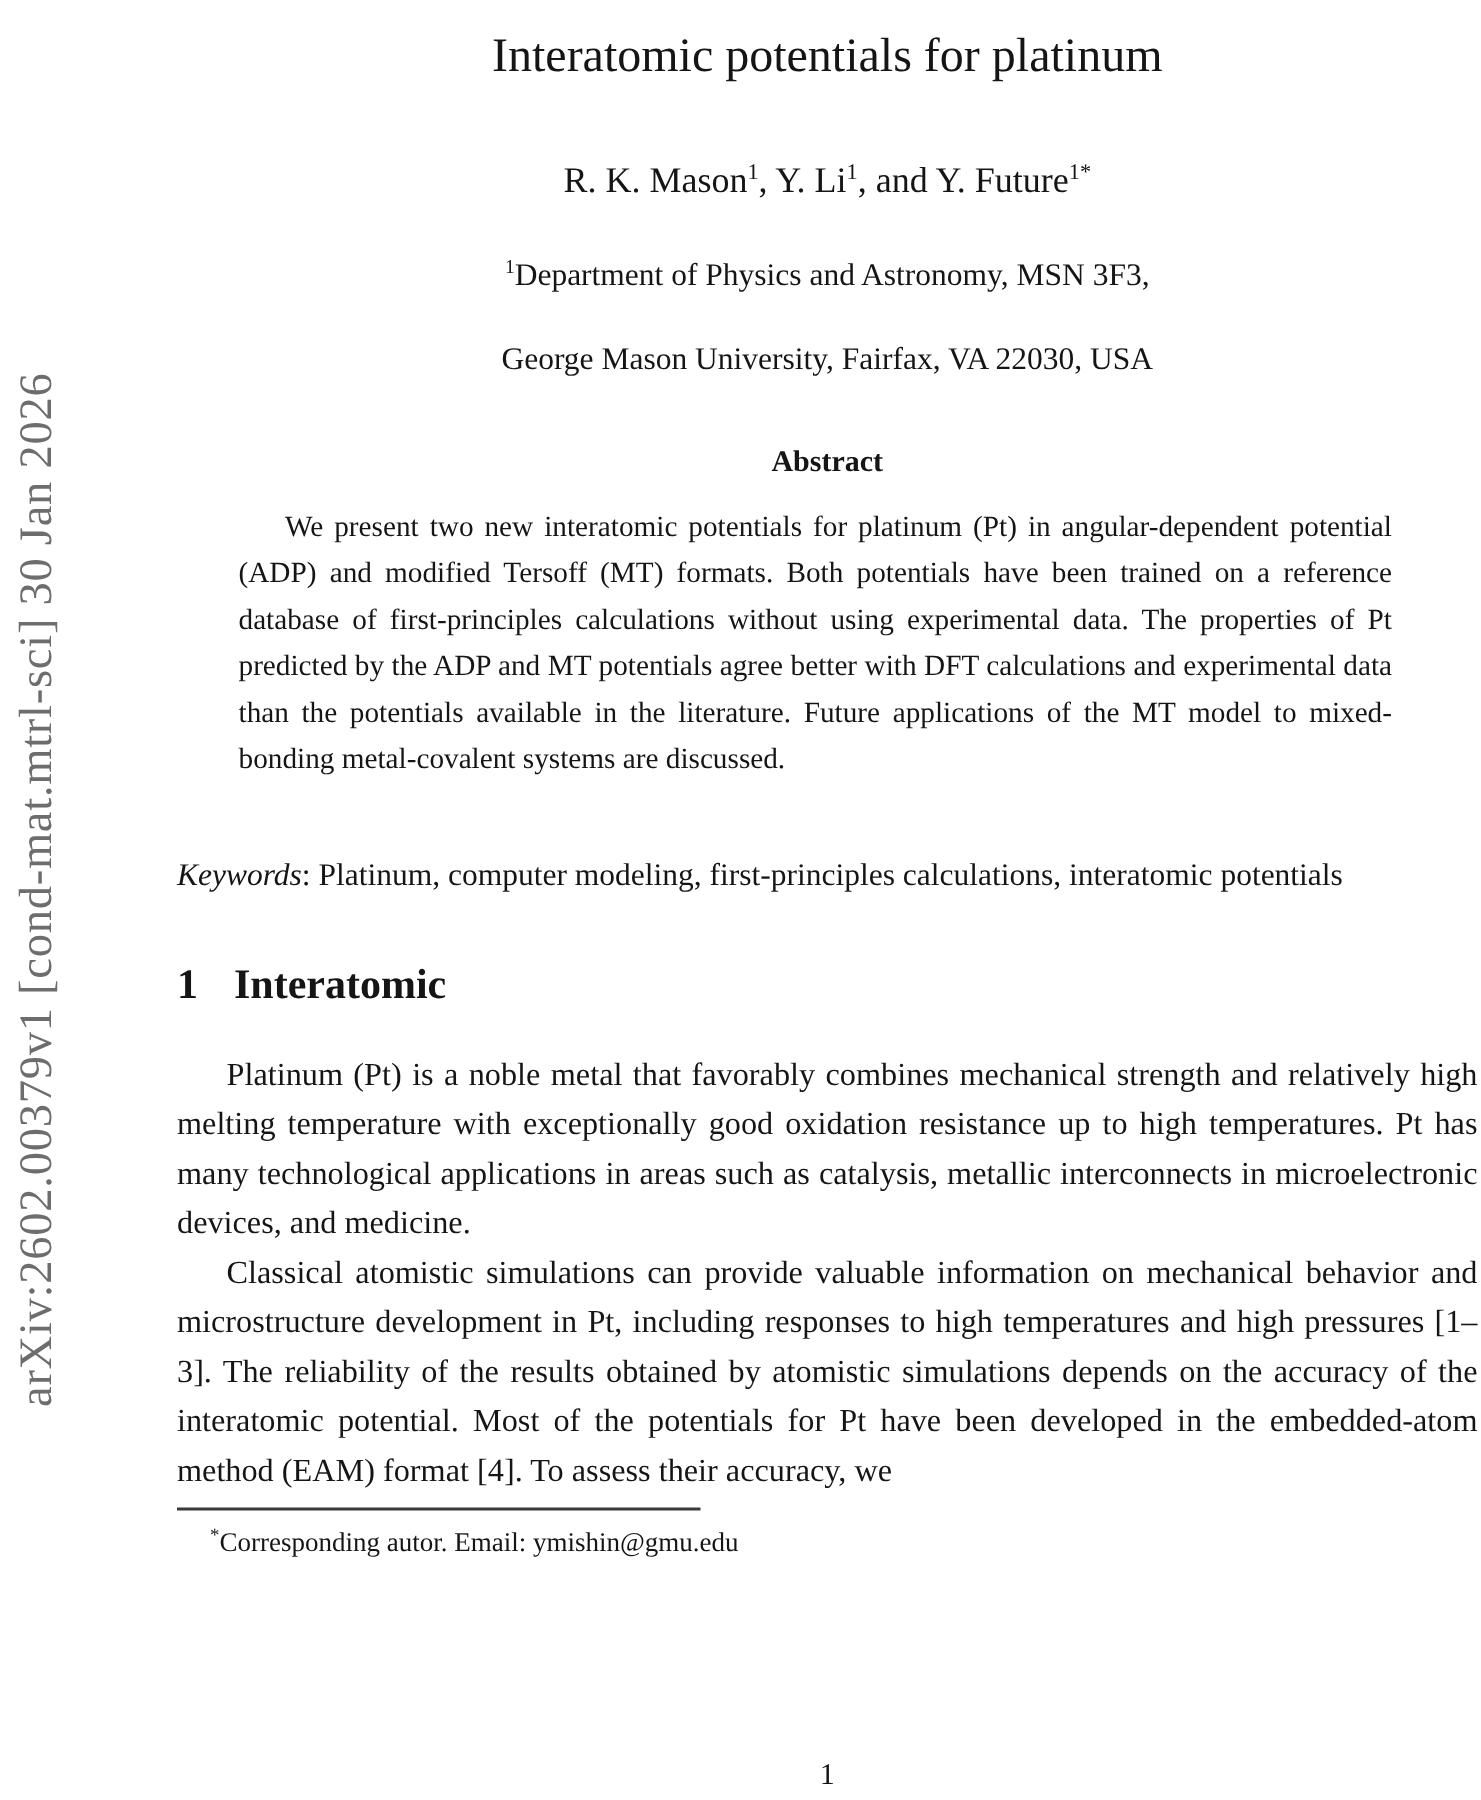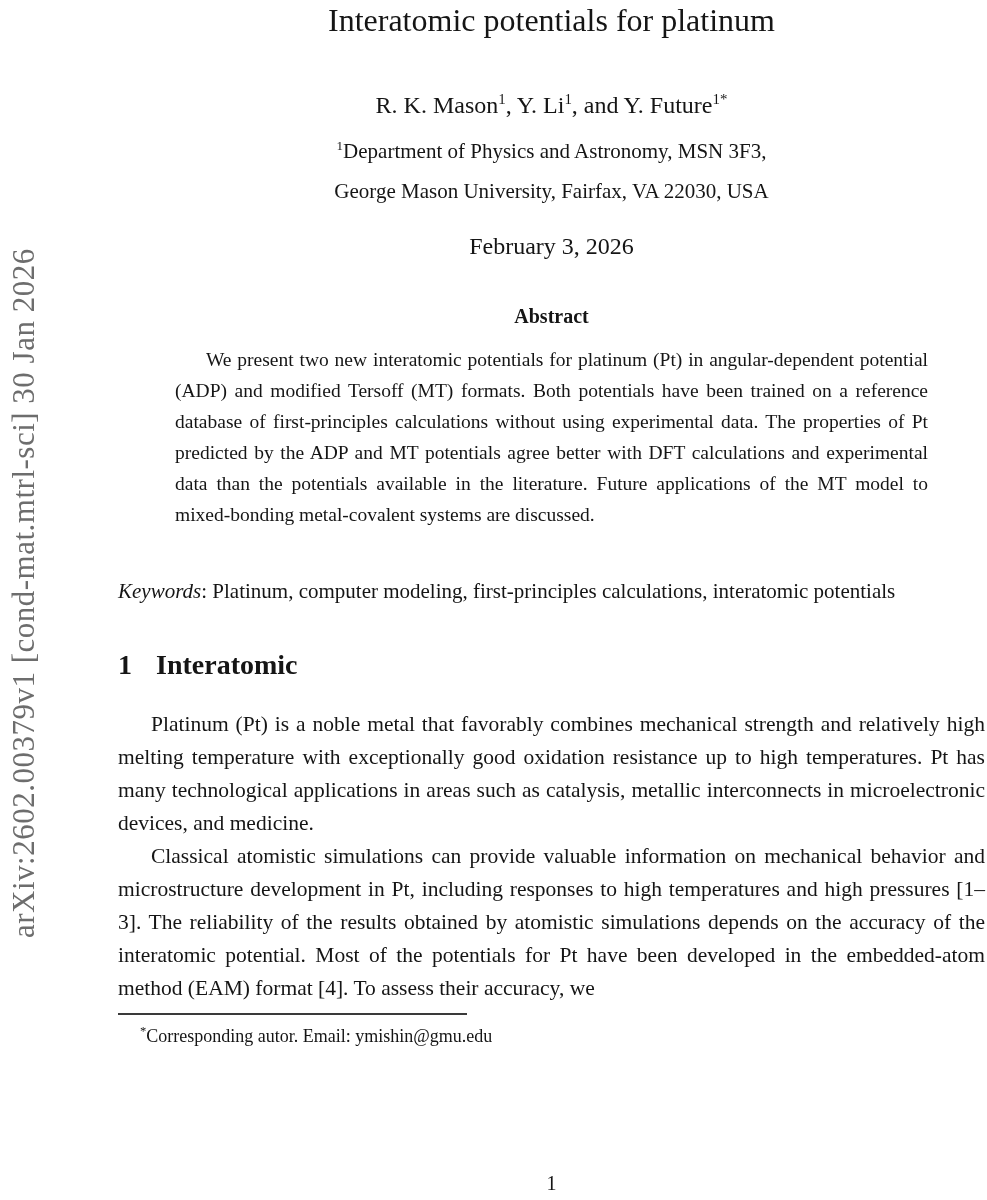--- a/index.html
+++ b/index.html
@@ -23,55 +23,55 @@
     letter-spacing: 0.5px;
     color: #6d6d6d;
   }
   .content {
     position: absolute;
     left: 118px;
     top: 0;
     width: 867px;
   }
   .title {
-    margin: 0;
+    margin: 16px;
     padding-top: 2px;
     text-align: center;
     font-size: 32px;
     font-weight: normal;
     line-height: 36px;
   }
   .authors {
     margin-top: 46px;
     text-align: center;
     font-size: 24px;
     line-height: 30px;
   }
   .authors sup, .affil sup { font-size: 62%; }
   .affil {
-    margin-top: 12px;
+    margin-top: 28px;
     text-align: center;
     font-size: 21px;
     line-height: 28px;
   }
   .date {
     margin-top: 26px;
     text-align: center;
     font-size: 24px;
     line-height: 30px;
   }
   .abstract-heading {
     margin-top: 43px;
     text-align: center;
     font-size: 20px;
     font-weight: bold;
     line-height: 24px;
   }
   .abstract-text {
-    margin: 16px 57px 0 57px;
+    margin: 16px 57px 0 41px;
     font-size: 19.5px;
     line-height: 31px;
     text-align: justify;
     text-indent: 31px;
   }
   .keywords {
     margin: 44px 0 0 0;
     font-size: 21px;
     line-height: 34px;
     text-align: justify;
@@ -124,21 +124,20 @@
   <div class="content">
 
     <h1 class="title">Interatomic potentials for platinum</h1>
 
     <div class="authors"><span>R. K. Mason</span><sup>1</sup><span>, </span><span>Y. Li</span><sup>1</sup><span>, and </span><span>Y. Future</span><sup>1*</sup></div>
 
     <div class="affil"><sup>1</sup><span>Department of Physics and Astronomy, MSN 3F3,</span></div>
 
     <div class="affil">George Mason University, Fairfax, VA 22030, USA</div>
 
-    <div class="date">February 3, 2026</div>
 
     <div class="abstract-heading">Abstract</div>
 
     <p class="abstract-text">We present two new interatomic potentials for platinum (Pt) in angular-dependent potential (ADP) and modified Tersoff (MT) formats. Both potentials have been trained on a reference database of first-principles calculations without using experimental data. The properties of Pt predicted by the ADP and MT potentials agree better with DFT calculations and experimental data than the potentials available in the literature. Future applications of the MT model to mixed-bonding metal-covalent systems are discussed.</p>
 
     <p class="keywords"><span class="kw-label">Keywords</span><span>:  Platinum, computer modeling, first-principles calculations, interatomic potentials</span></p>
 
     <h2 class="section-heading"><span class="secnum">1</span><span>Interatomic</span></h2>
 
     <p class="body-para first">Platinum (Pt) is a noble metal that favorably combines mechanical strength and relatively high melting temperature with exceptionally good oxidation resistance up to high temperatures. Pt has many technological applications in areas such as catalysis, metallic interconnects in microelectronic devices, and medicine.</p>

